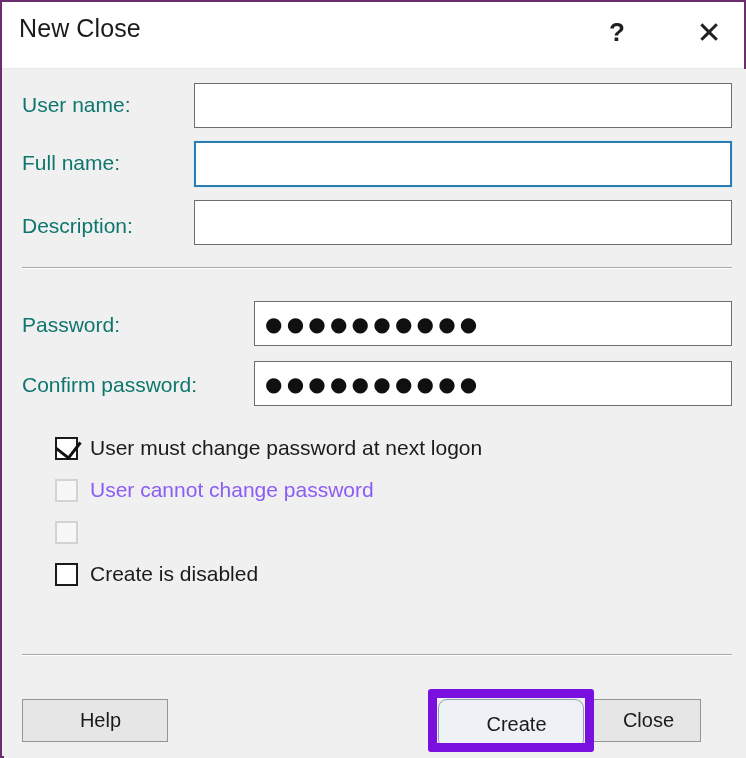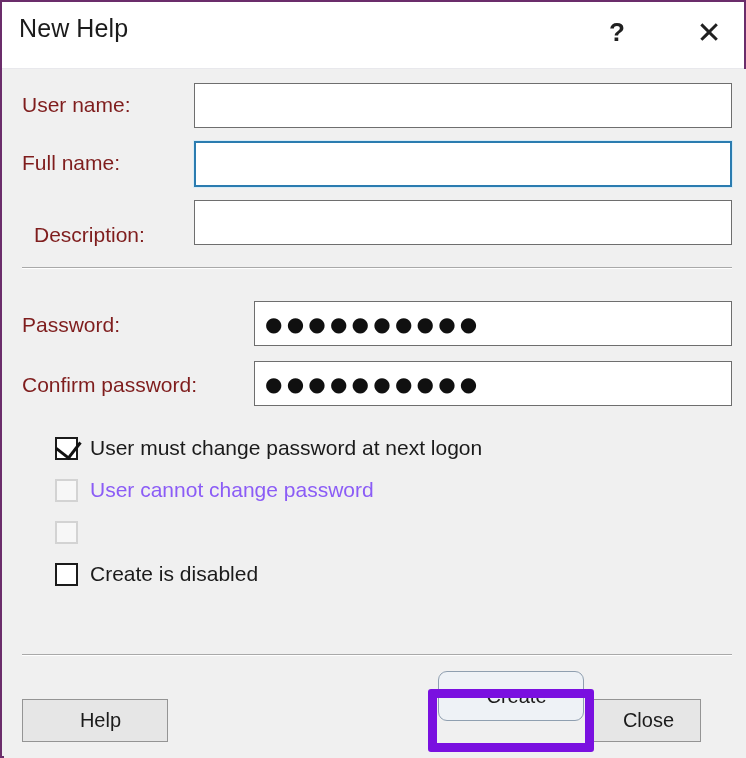--- a/index.html
+++ b/index.html
@@ -69,21 +69,21 @@
 
   
   .row {
     position: absolute;
     left: 0;
     width: 742px;
   }
   .field-label {
     position: absolute;
     font-size: 21px;
-    color: #7f1d1d;
+    color: #0f766e;
     white-space: nowrap;
   }
   .field-box {
     position: absolute;
     box-sizing: border-box;
     background: #ffffff;
     border: 1px solid #6e6e6e;
   }
   .field-box.focused {
     border: 2px solid #2b7cb0;
@@ -177,21 +177,21 @@
     border-radius: 3px;
     pointer-events: none;
   }
 </style>
 </head>
 <body>
 
 <div class="window">
 
   <div class="titlebar">
-    <div class="title-text">New Help</div>
+    <div class="title-text">New Close</div>
     <div class="tb-btn tb-help">?</div>
     <div class="tb-btn tb-close">✕</div>
   </div>
 
   <div class="content">
 
     <div class="row" style="top:10px;height:48px;">
       <div class="field-label" style="left:18px;top:14px;">User name:</div>
       <div class="field-box" style="left:190px;top:4px;width:538px;height:45px;">
         <div class="field-value"></div>
@@ -199,21 +199,21 @@
     </div>
 
     <div class="row" style="top:68px;height:48px;">
       <div class="field-label" style="left:18px;top:14px;">Full name:</div>
       <div class="field-box focused" style="left:190px;top:4px;width:538px;height:46px;">
         <div class="field-value"></div>
       </div>
     </div>
 
     <div class="row" style="top:127px;height:48px;">
-      <div class="field-label" style="left:18px;top:27px;margin-left:12px;">Description:</div>
+      <div class="field-label" style="left:18px;top:18px;">Description:</div>
       <div class="field-box" style="left:190px;top:4px;width:538px;height:45px;">
         <div class="field-value"></div>
       </div>
     </div>
 
     <div class="separator" style="top:198px;"></div>
 
     <div class="row" style="top:230px;height:48px;">
       <div class="field-label" style="left:18px;top:14px;">Password:</div>
       <div class="field-box" style="left:250px;top:2px;width:478px;height:45px;">
@@ -245,19 +245,19 @@
     </div>
 
     <div class="cb-row" style="top:490px;">
       <span class="cb-box"></span>
       <span class="cb-label">Create is disabled</span>
     </div>
 
     <div class="separator" style="top:585px;"></div>
 
     <div class="btn" style="left:18px;top:630px;width:146px;height:43px;">Help</div>
-    <div class="btn primary" style="left:434px;top:602px;width:146px;height:50px;border-radius:9px;">Create</div>
+    <div class="btn primary" style="left:434px;top:630px;width:146px;height:50px;border-radius:9px;">Create</div>
     <div class="btn" style="left:581px;top:630px;width:116px;height:43px;">Close</div>
 
     <div class="annot" style="left:424px;top:620px;width:166px;height:63px;"></div>
 
   </div>
 </div>
 
 </body></html>

